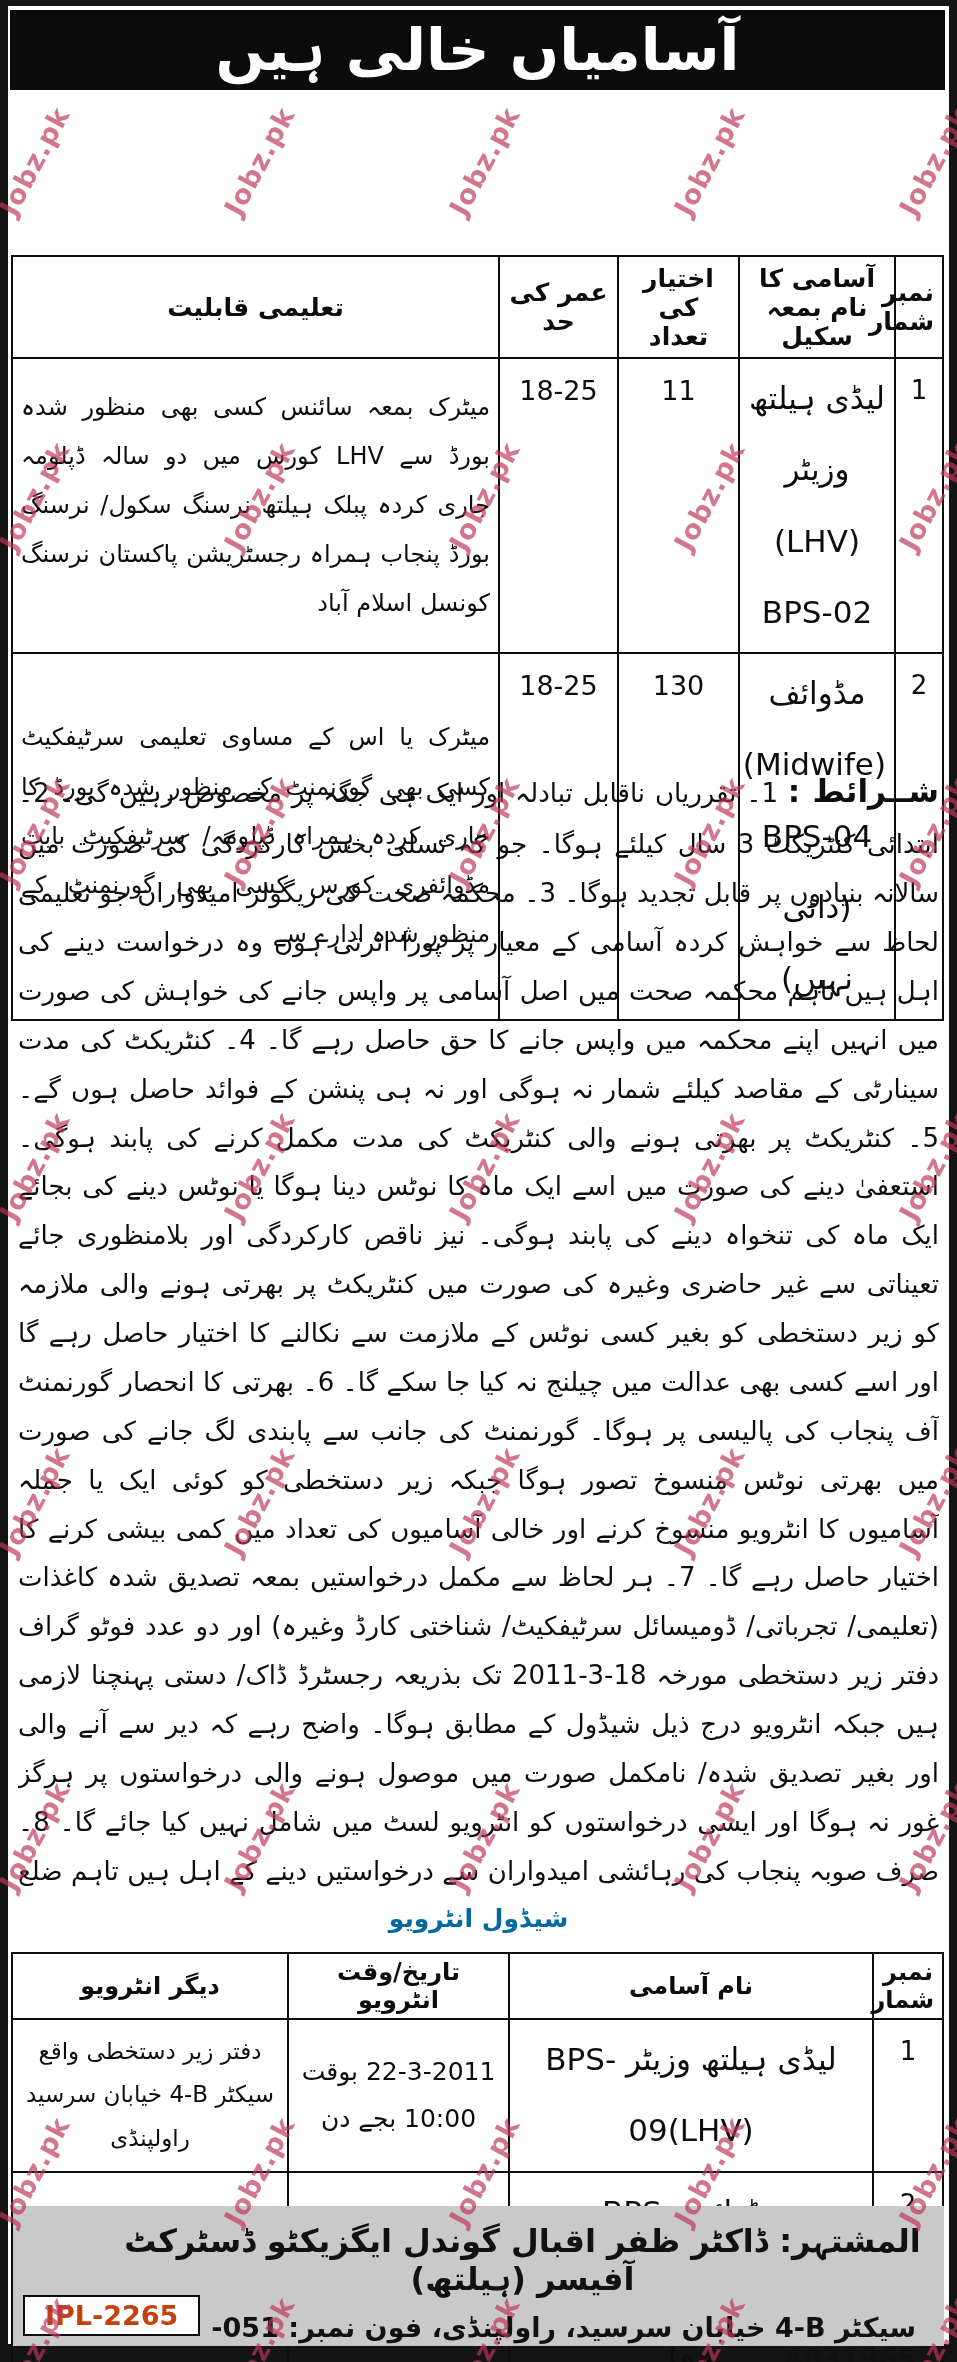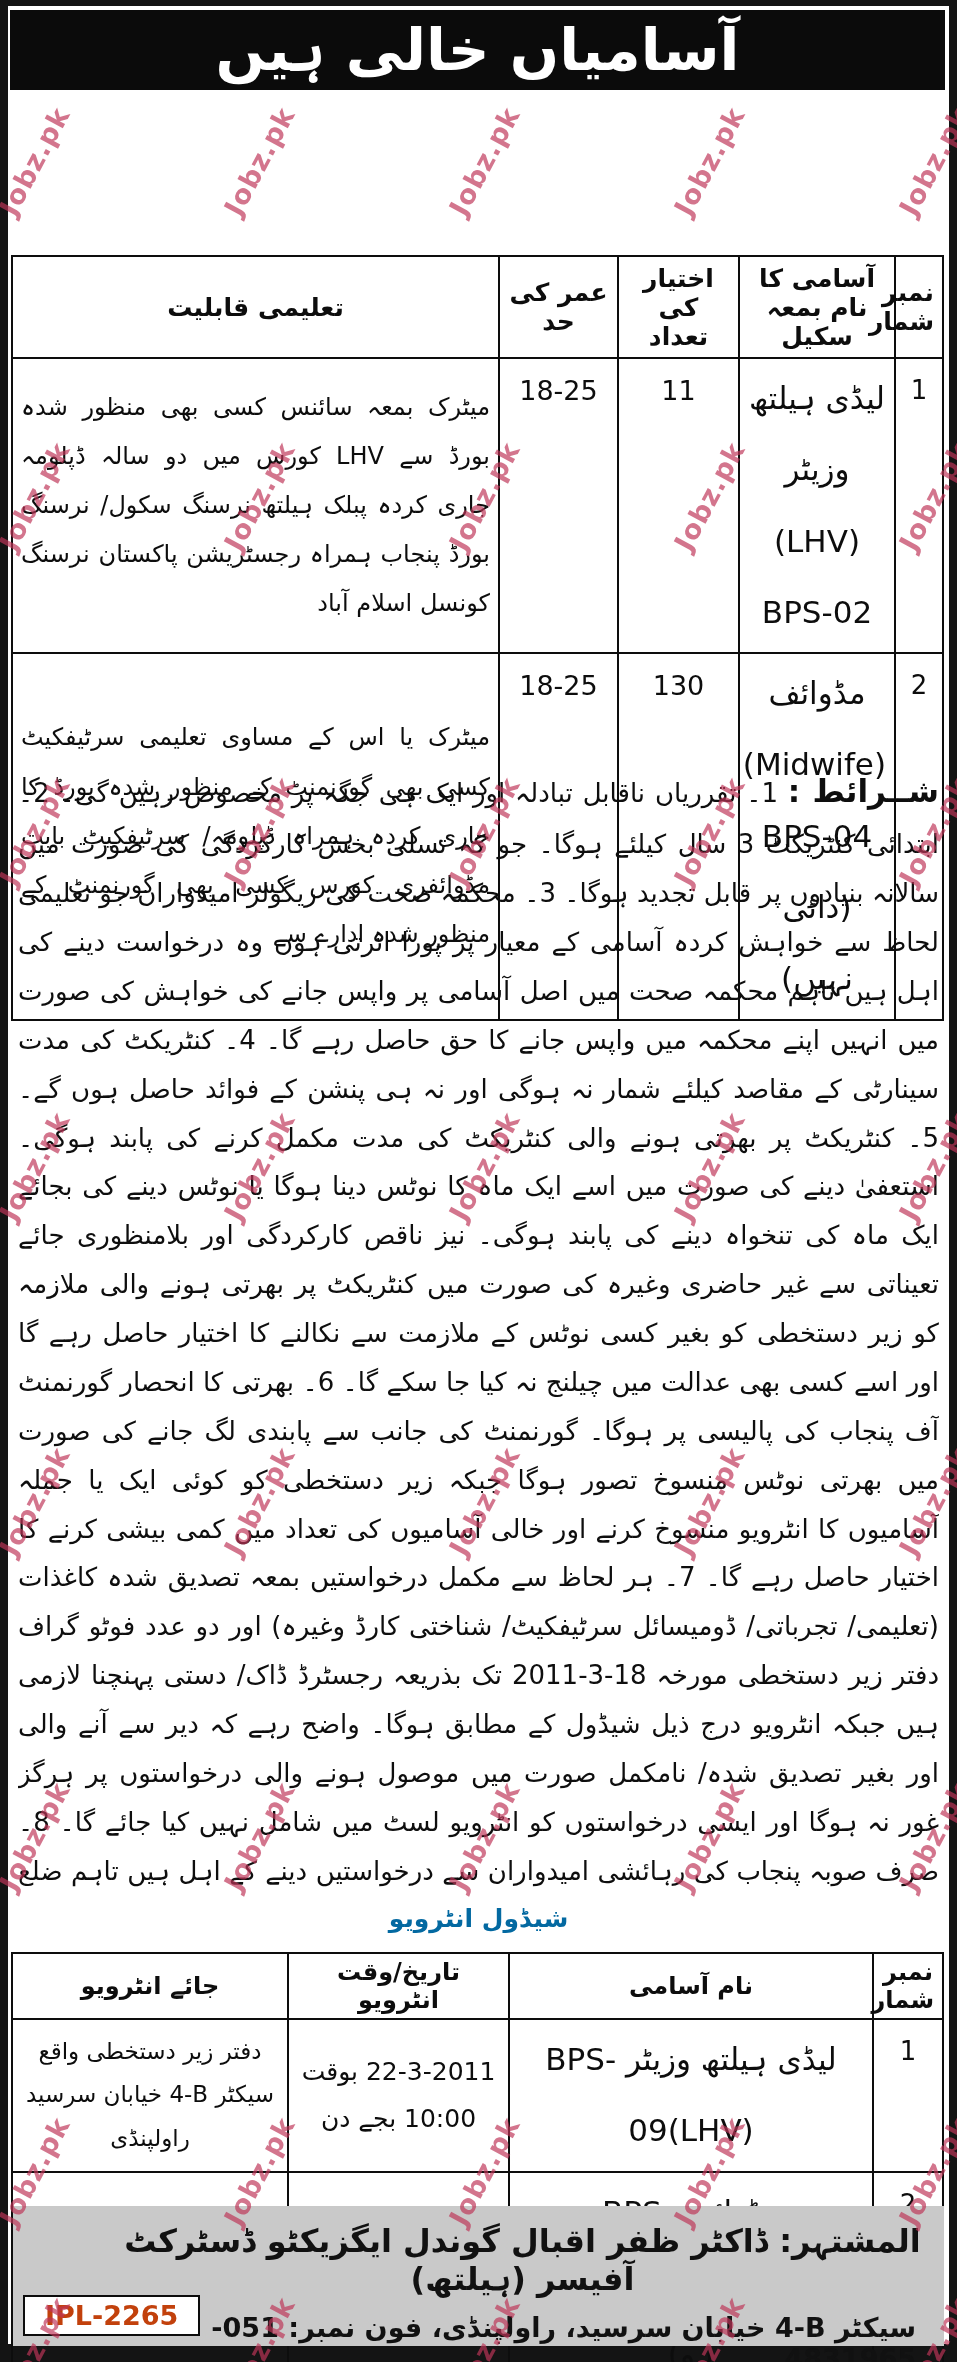--- a/index.html
+++ b/index.html
@@ -132,21 +132,21 @@
       <col style="width:70px">
         <col style="width:364px">
         <col style="width:221px">
         <col style="width:276px">
     </colgroup>
     <tbody>
         <tr>
       <th>نمبر شمار</th>
       <th>نام آسامی</th>
       <th>تاریخ/وقت انٹرویو</th>
-      <th>جائے انٹرویو</th>
+      <th>دیگر انٹرویو</th>
     </tr>
     <tr>
       <td class="cell-serial">1</td>
       <td class="cell-pos">لیڈی ہیلتھ وزیٹر ‎BPS-09(LHV)‎</td>
       <td class="cell-dt">22-3-2011 بوقت 10:00 بجے دن</td>
       <td class="cell-venue">دفتر زیر دستخطی واقع سیکٹر ‎4-B‎ خیابان سرسید راولپنڈی</td>
     </tr>
     <tr>
       <td class="cell-serial">2</td>
       <td class="cell-pos">مڈوائف ‎BPS-04(Midwife)‎ (دائی نہ ہو)</td>

